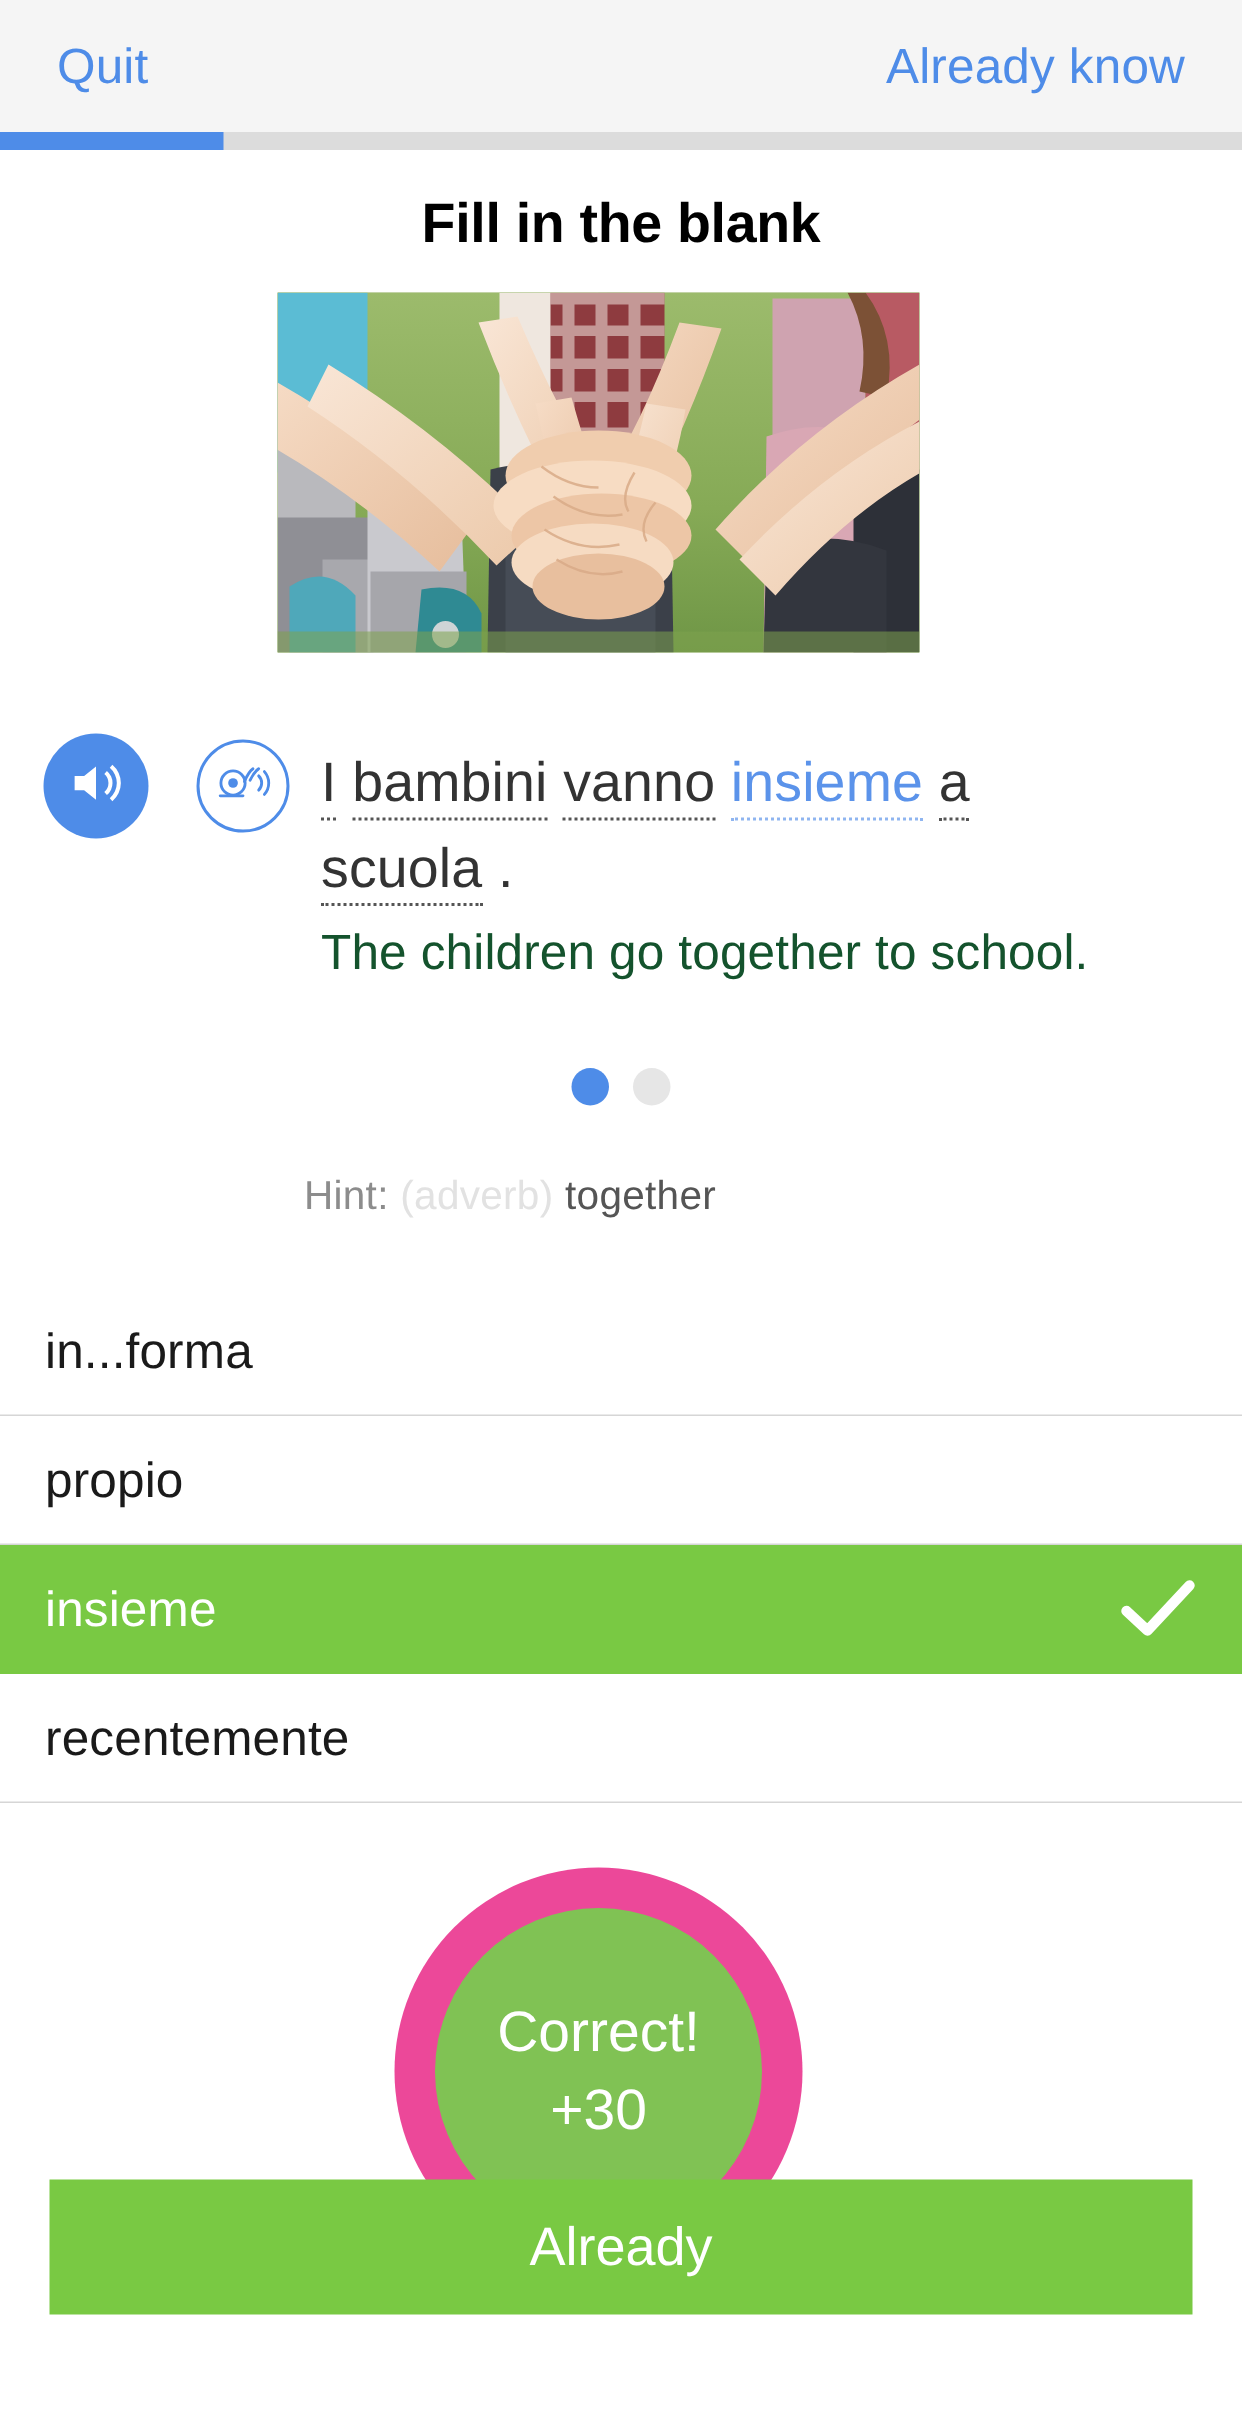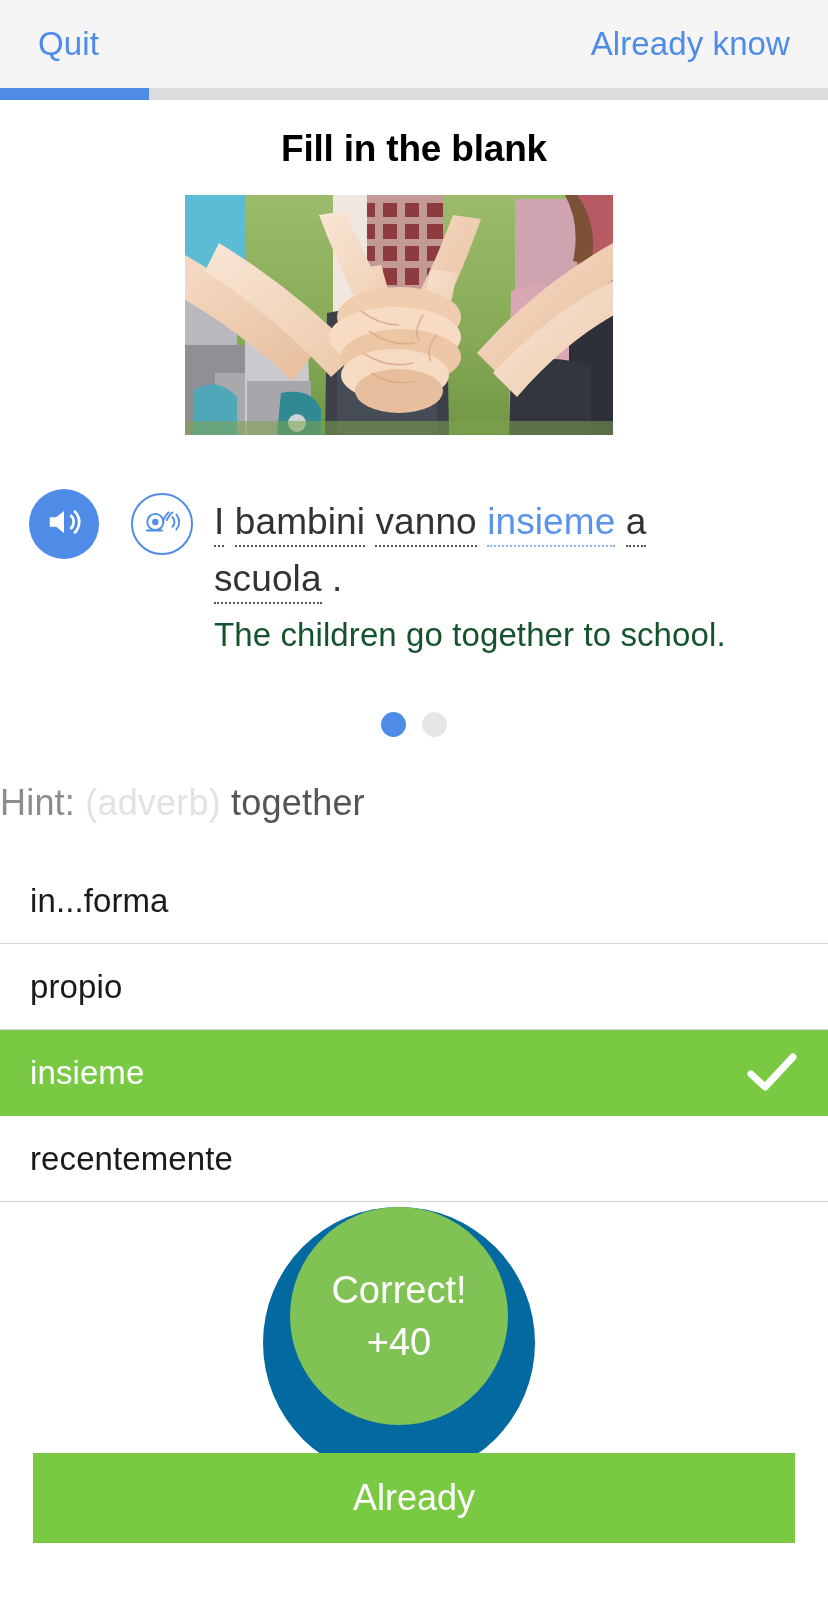--- a/index.html
+++ b/index.html
@@ -91,21 +91,21 @@
   .dots {
     position:absolute; top:712px; left:0; width:828px;
     display:flex; justify-content:center; gap:16px;
   }
   .dot { width:25px; height:25px; border-radius:50%; background:#e6e6e6; cursor:pointer; }
   .dot.active { background:#4e8ce8; }
 
   
   .hint {
     position:absolute; top:782px; left:0; width:680px;
-    text-align:left; font-size:36px; color:#8c8c8c; letter-spacing:.2px;
+    text-align:center; font-size:27px; color:#8c8c8c; letter-spacing:.2px;
   }
   .hint .pos { color:#e2e2e2; }
   .hint .word { color:#555; }
 
   
   .options { position:absolute; top:858px; left:0; width:828px; }
   .option {
     position:relative;
     height:86px;
     display:flex; align-items:center; justify-content:space-between;
@@ -114,24 +114,24 @@
     background:#fff;
     font-size:33px; color:#1a1a1a;
     cursor:pointer;
     letter-spacing:.1px;
   }
   .option.correct { background:#79c943; color:#fff; border-bottom-color:#79c943; }
   .check { width:52px; height:52px; display:flex; align-items:center; justify-content:center; }
 
   
   .badge-outer {
-    position:absolute; top:1207px; left:263px;
+    position:absolute; top:1245px; left:263px;
     width:272px; height:272px; border-radius:50%;
-    background:#0369a1;
-    display:flex; align-items:flex-start; justify-content:center;
+    background:#ec4899;
+    display:flex; align-items:center; justify-content:center;
   }
   .badge-inner {
     width:218px; height:218px; border-radius:50%;
     background:#80c254;
     display:flex; flex-direction:column; align-items:center; justify-content:center;
     color:#fff;
   }
   .badge-inner .line1 { font-size:38px; line-height:52px; }
   .badge-inner .line2 { font-size:38px; line-height:52px; }
 
@@ -305,19 +305,19 @@
       </span>
     </div>
     <div class="option">
       <span>recentemente</span>
     </div>
   </div>
 
   <div class="badge-outer">
     <div class="badge-inner">
       <span class="line1">Correct!</span>
-      <span class="line2">+40</span>
+      <span class="line2">+30</span>
     </div>
   </div>
 
   <button class="continue">Already</button>
 
 </div>
 
 </body></html>

